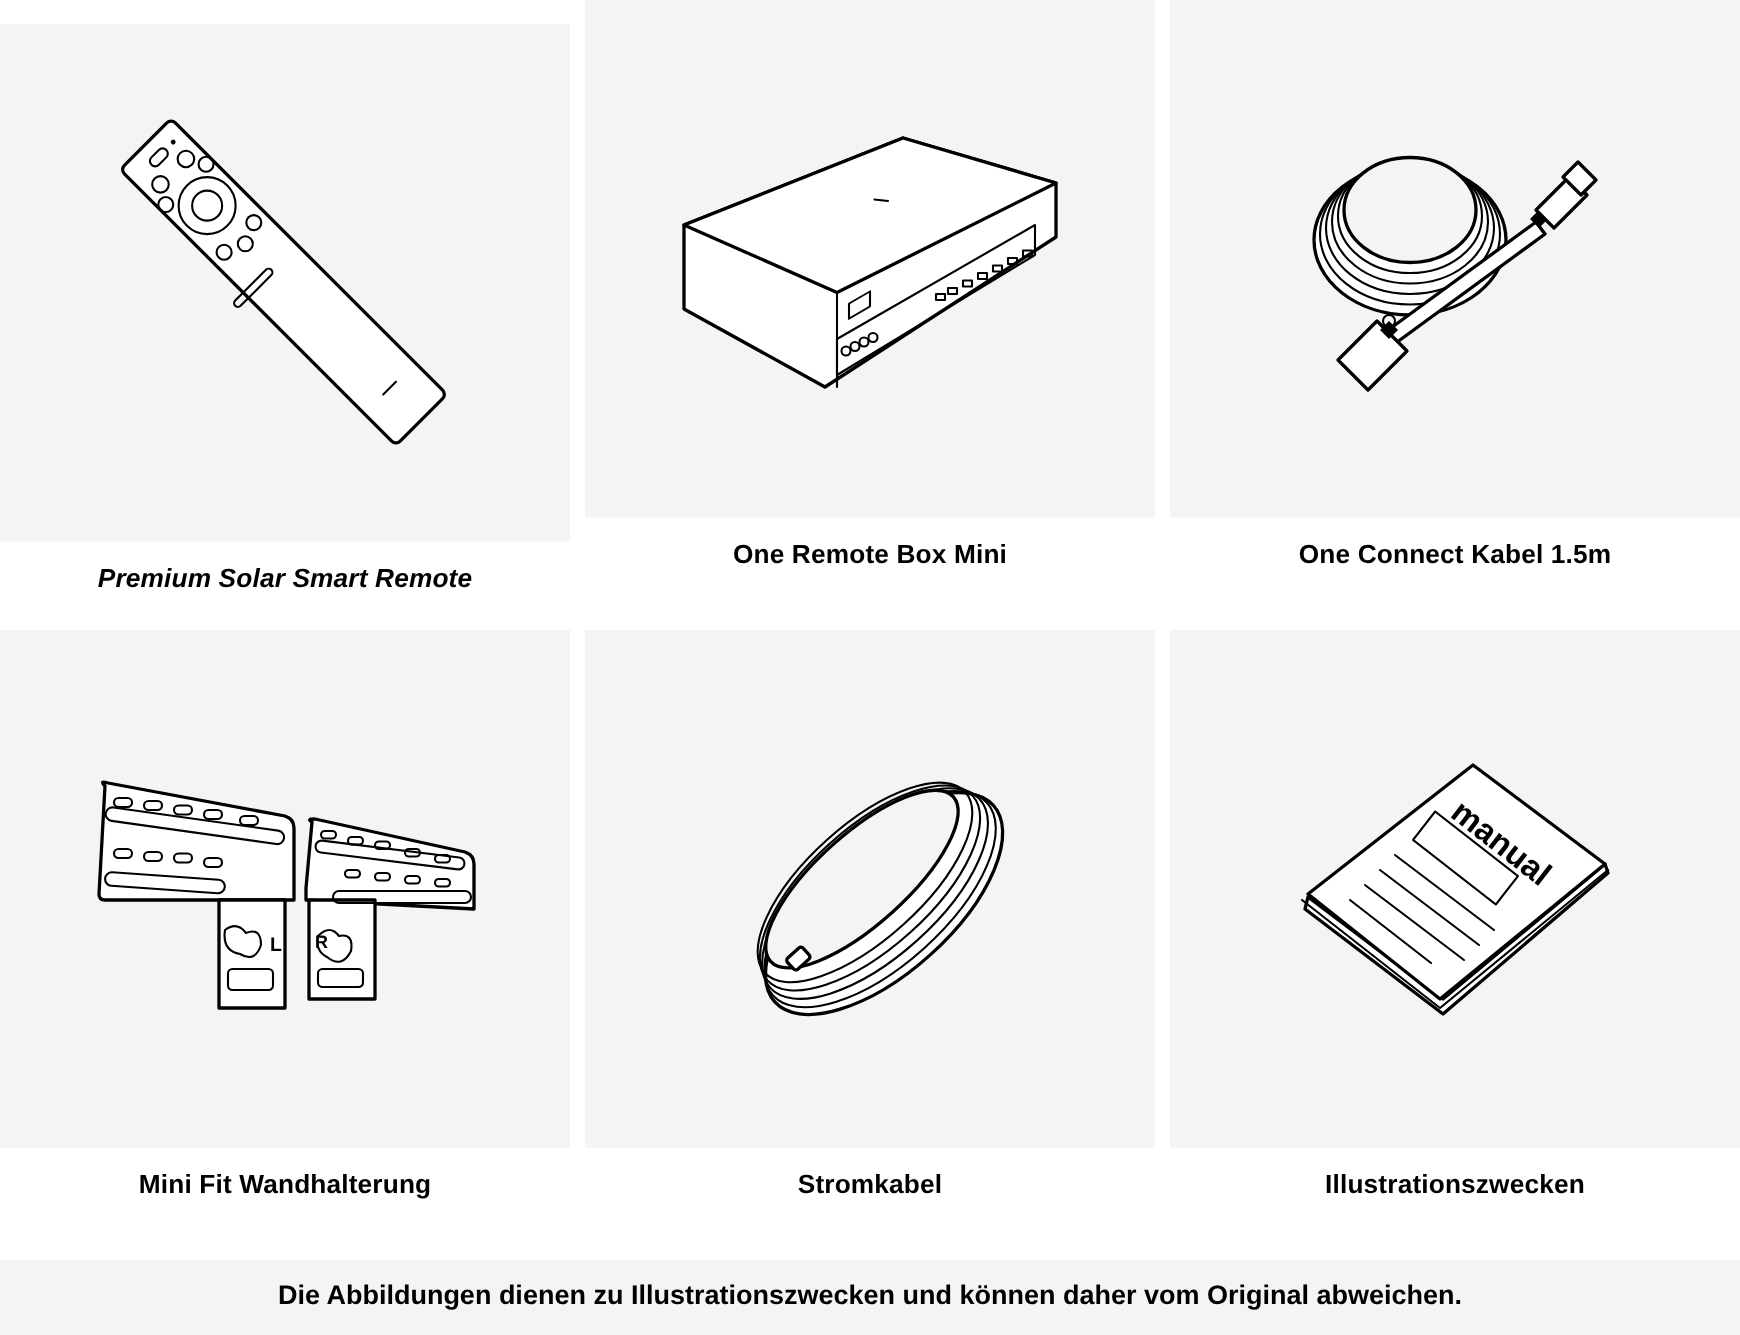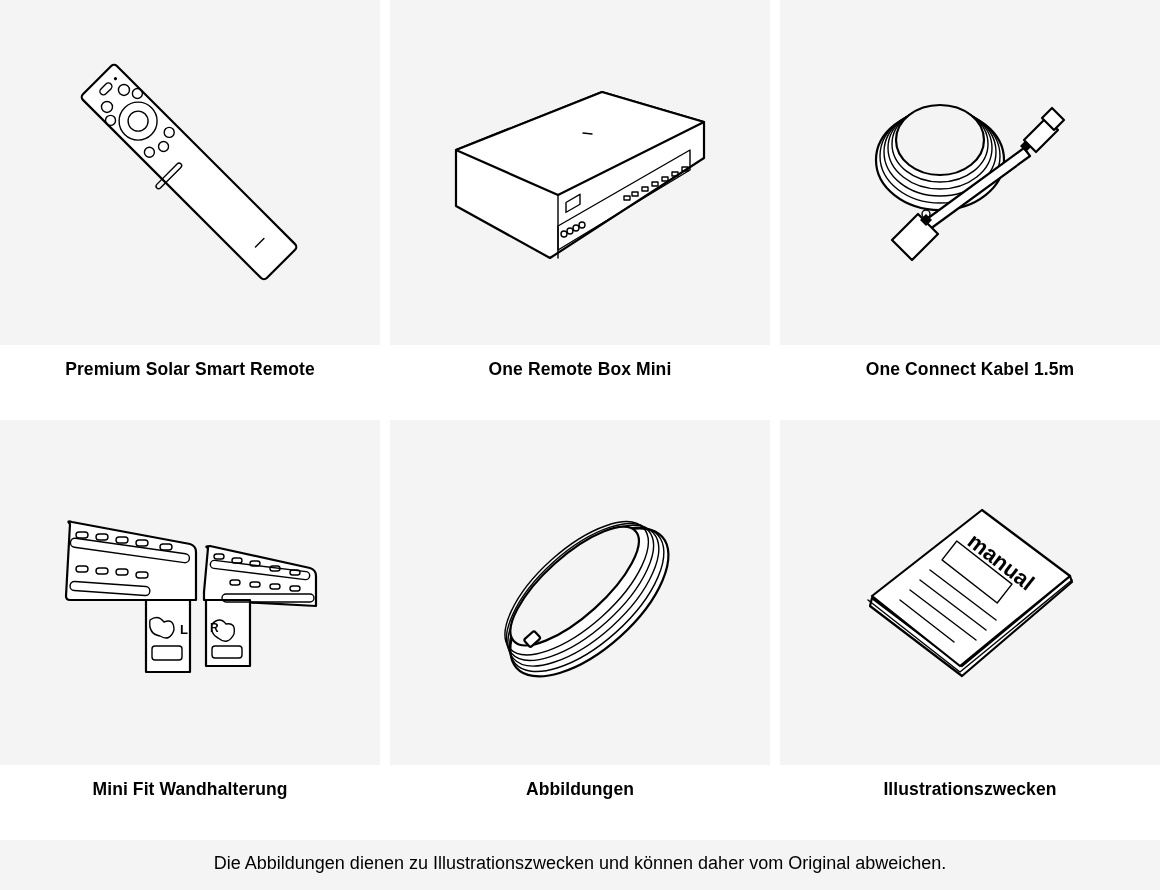--- a/index.html
+++ b/index.html
@@ -3,31 +3,31 @@
 <meta charset="utf-8">
 <style>
   * { box-sizing: border-box; margin: 0; padding: 0; }
   html, body { width: 1160px; height: 890px; background: #ffffff; overflow: hidden; }
   body { font-family: "Liberation Sans", "DejaVu Sans", sans-serif; color: #000; position: relative; }
   .grid { position: absolute; left: 0; top: 0; width: 1160px; }
   .tile { position: absolute; width: 380px; height: 420px; }
   .tile .img { position: absolute; left: 0; top: 0; width: 380px; height: 345px; background: #f4f4f4; }
   .tile .img svg { position: absolute; left: 0; top: 0; width: 380px; height: 345px; }
   .tile .label { position: absolute; left: 0; top: 345px; width: 380px; height: 48px; line-height: 48px; text-align: center; font-size: 17.5px; font-weight: bold; letter-spacing: 0.1px; color: #000; }
-  .disclaimer { position: absolute; left: 0; top: 840px; width: 1160px; height: 50px; background: #f4f4f4; text-align: center; line-height: 46px; font-size: 18px; font-weight: normal; color: #000; }
+  .disclaimer { position: absolute; left: 0; top: 840px; width: 1160px; height: 50px; background: #f4f4f4; text-align: center; line-height: 46px; font-size: 18px; font-weight: bold; color: #000; }
   svg .s { fill: #fff; stroke: #000; stroke-width: 2.2; stroke-linejoin: round; stroke-linecap: round; }
   svg .t { fill: none; stroke: #000; stroke-width: 1.4; stroke-linejoin: round; stroke-linecap: round; }
   svg .f { fill: #000; stroke: none; }
 </style>
 </head>
 <body>
 
 <div class="grid">
 
-  <div class="tile" style="left:0;top:0;">
+  <div class="tile" style="left:0;top:16px;font-style:italic;">
     <div class="img">
       <svg viewBox="0 0 380 345">
         <g transform="translate(189,172) rotate(-45)">
           <rect class="s" x="-24" y="-130" width="48" height="260" rx="4"></rect>
           <rect class="t" x="-7" y="-121" width="14" height="7" rx="3.5"></rect>
           <circle class="f" cx="14" cy="-118" r="1.6"></circle>
           <circle class="t" cx="-12" cy="-104" r="5.5"></circle>
           <circle class="t" cx="12" cy="-104" r="5.5"></circle>
           <circle class="t" cx="0" cy="-72" r="19"></circle>
           <circle class="t" cx="0" cy="-72" r="10"></circle>
@@ -143,21 +143,21 @@
           <ellipse class="s" cx="0" cy="14" rx="98" ry="46"></ellipse>
           <ellipse class="t" cx="0" cy="10" rx="96" ry="44"></ellipse>
           <ellipse class="t" cx="0" cy="5" rx="94" ry="42"></ellipse>
           <ellipse class="t" cx="0" cy="0" rx="92" ry="40"></ellipse>
           <ellipse class="t" cx="0" cy="-5" rx="90" ry="38"></ellipse>
           <ellipse class="s" cx="0" cy="-8" rx="82" ry="30" style="fill:#f4f4f4"></ellipse>
           <rect class="s" x="-74" y="-2" width="14" height="10" rx="2"></rect>
         </g>
       </svg>
     </div>
-    <div class="label">Abbildungen</div>
+    <div class="label">Stromkabel</div>
   </div>
 
   <div class="tile" style="left:780px;top:420px;">
     <div class="img">
       <svg viewBox="0 0 380 345">
         <polygon class="s" points="90,186 182,256 292,162 290,156 182,246 92,178"></polygon>
         <polygon class="s" points="92,176 202,90 290,156 180,246"></polygon>
         <polyline class="t" points="88,180 180,252 292,160"></polyline>
         <rect class="t" x="162" y="140" width="70" height="24" transform="rotate(38 197 152)"></rect>
         <g class="t">

